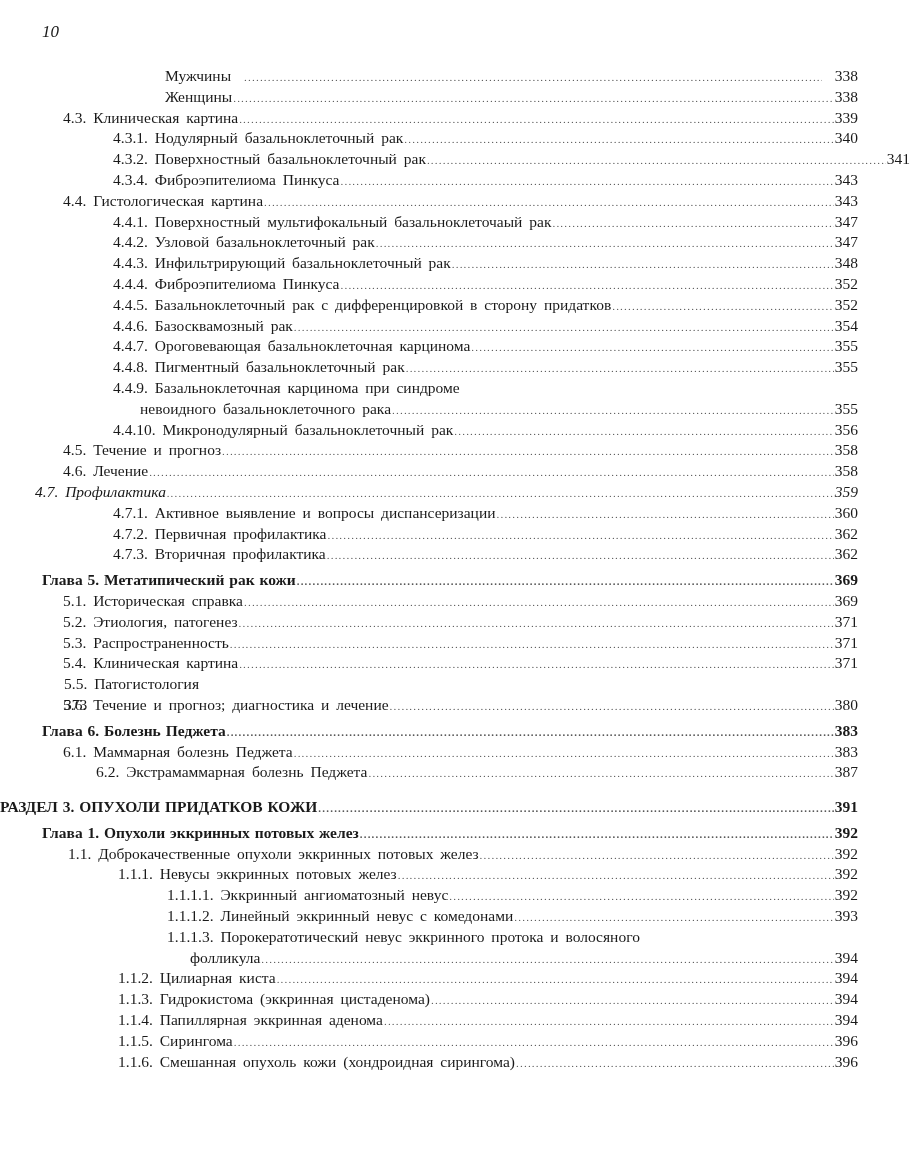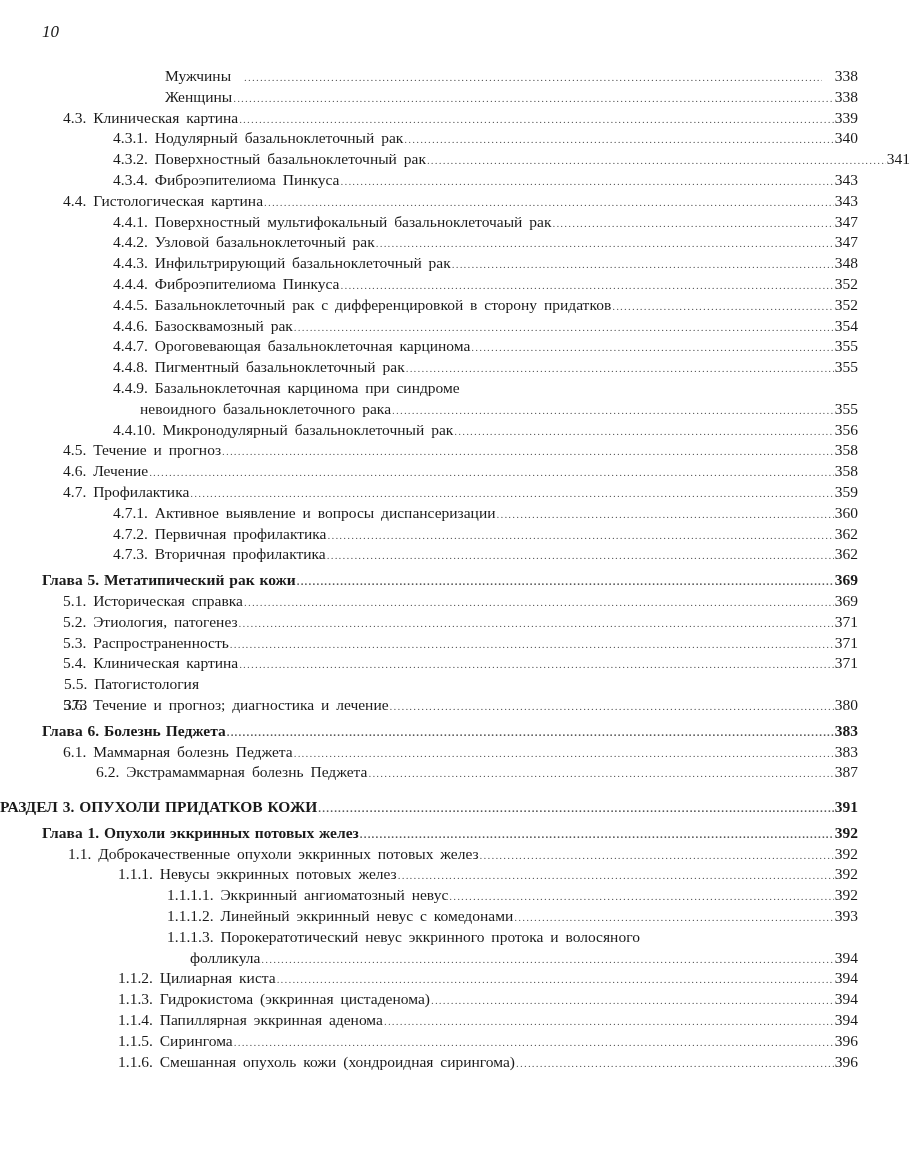--- a/index.html
+++ b/index.html
@@ -133,21 +133,21 @@
       <div class="row" style="padding-left: 63px; padding-right: 52px;">
         <span class="label">4.5. Течение и прогноз</span>
         <span class="dots"></span>
         <span class="pg">358</span>
       </div>
       <div class="row" style="padding-left: 63px; padding-right: 52px;">
         <span class="label">4.6. Лечение</span>
         <span class="dots"></span>
         <span class="pg">358</span>
       </div>
-      <div class="row" style="padding-left: 63px; padding-right: 52px;">
+      <div class="row" style="padding-left: 35px; padding-right: 52px; font-style: italic;">
         <span class="label">4.7. Профилактика</span>
         <span class="dots"></span>
         <span class="pg">359</span>
       </div>
       <div class="row" style="padding-left: 113px; padding-right: 52px;">
         <span class="label">4.7.1. Активное выявление и вопросы диспансеризации</span>
         <span class="dots"></span>
         <span class="pg">360</span>
       </div>
       <div class="row" style="padding-left: 113px; padding-right: 52px;">

